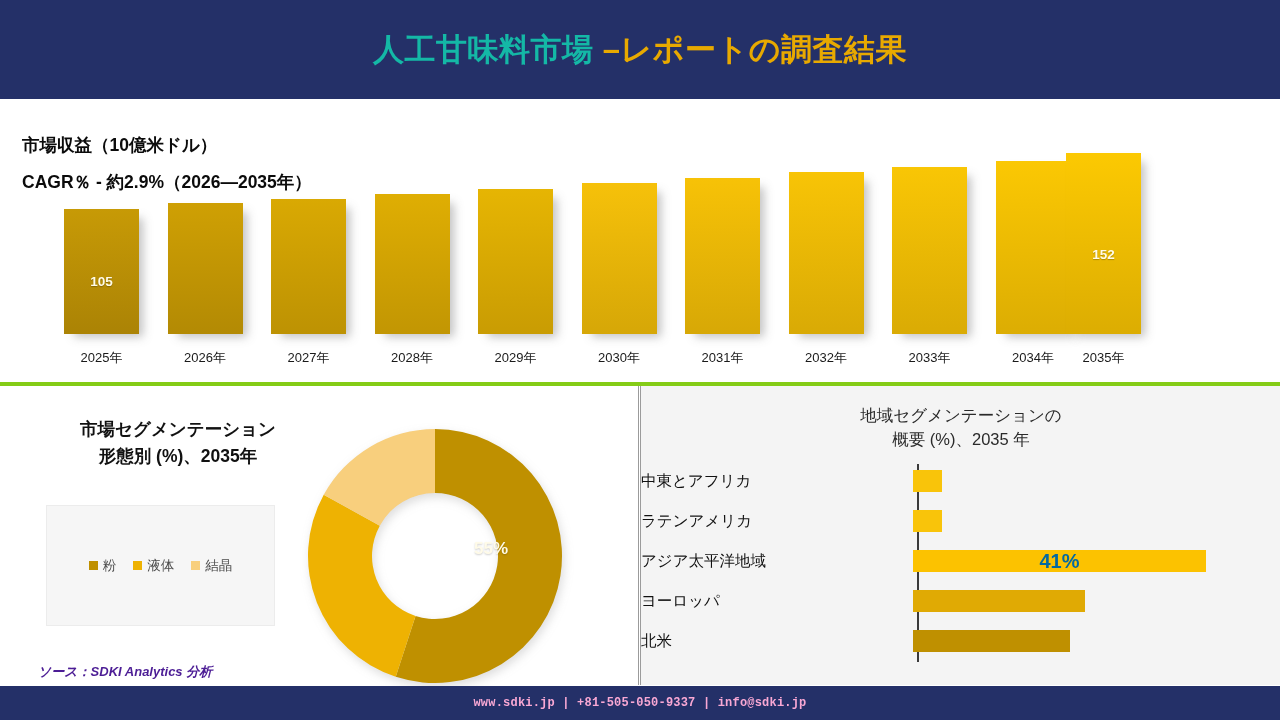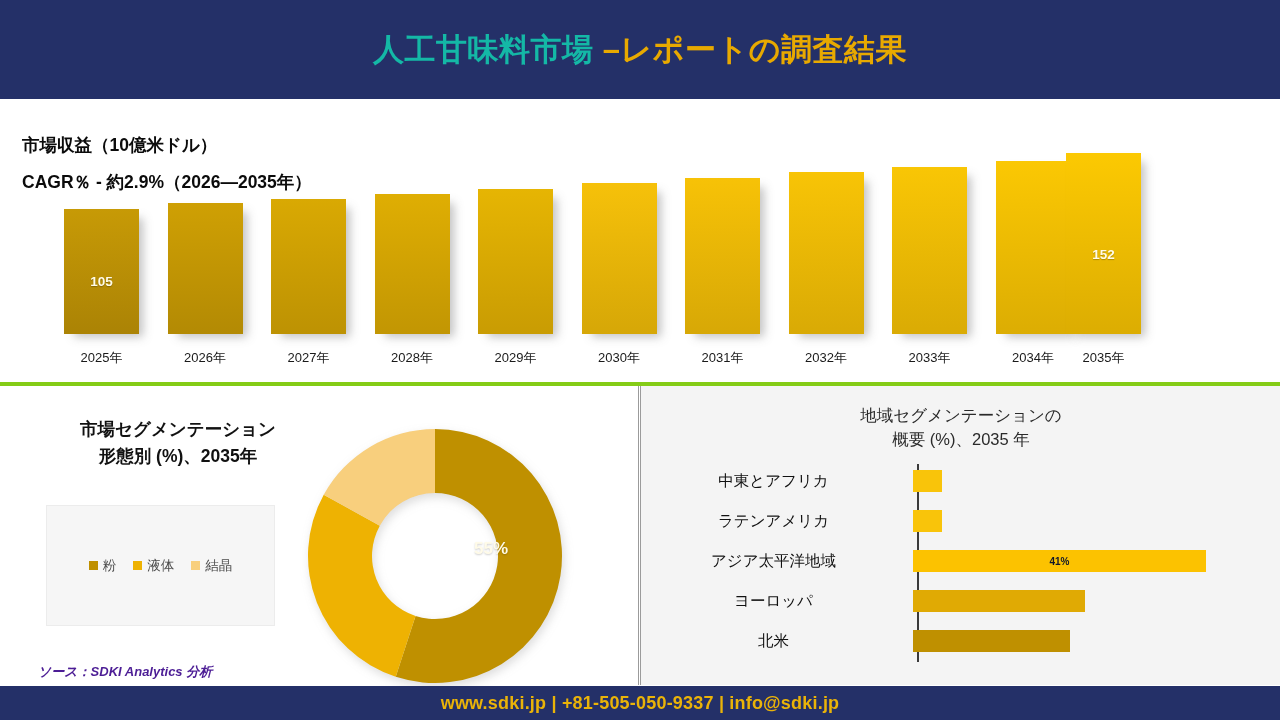--- a/index.html
+++ b/index.html
@@ -110,40 +110,40 @@
   }
   .region-axis {
     position:absolute; left:276px; top:2px; width:2px; height:198px;
     background:#3a3a3a;
   }
   .region-row {
     position:absolute; left:0; width:640px; height:38px;
     display:flex; align-items:center;
   }
   .region-label {
-    width:272px; text-align:center; padding-right:7px;
+    width:272px; text-align:left; padding-right:7px;
     font-size:15.5px; color:#111; white-space:nowrap;
   }
   .region-bar-hold { position:relative; height:38px; flex:1; display:flex; align-items:center; }
   .region-bar {
     height:22px; position:relative;
     display:flex; align-items:center; justify-content:center;
   }
   .region-bar-val {
-    font-size:10px; font-weight:bold; color:#0f172a;
+    font-size:20px; font-weight:bold; color:#0369a1;
   }
 
   
   .footer {
     position:absolute; left:0; top:686px; width:1280px; height:34px;
     background:#243068;
     display:flex; align-items:center; justify-content:center;
   }
   .footer-text {
-    color:#eab308; font-size:18px; font-weight:bold; letter-spacing:.2px;
+    color:#f9a8d4; font-size:12px; font-weight:bold; letter-spacing:.2px;font-family:Liberation Mono, monospace;
   }
 </style>
 </head>
 <body>
 
 <div class="header">
   <div class="header-title">
     <span class="t-main">人工甘味料市場 </span><span class="t-sub">–レポートの調査結果</span>
   </div>
 </div>

